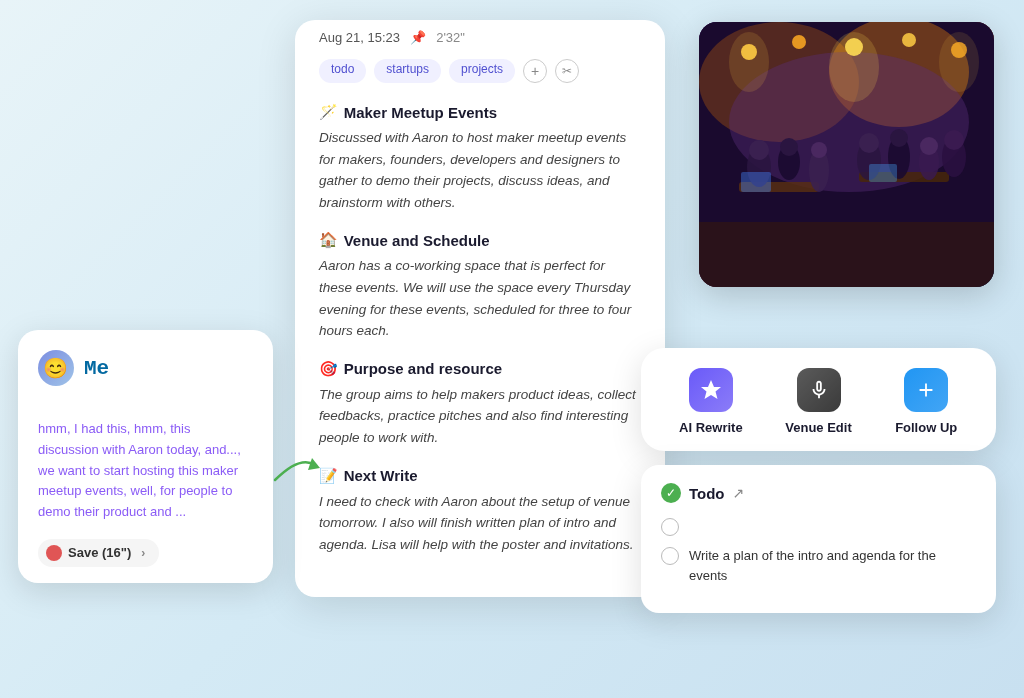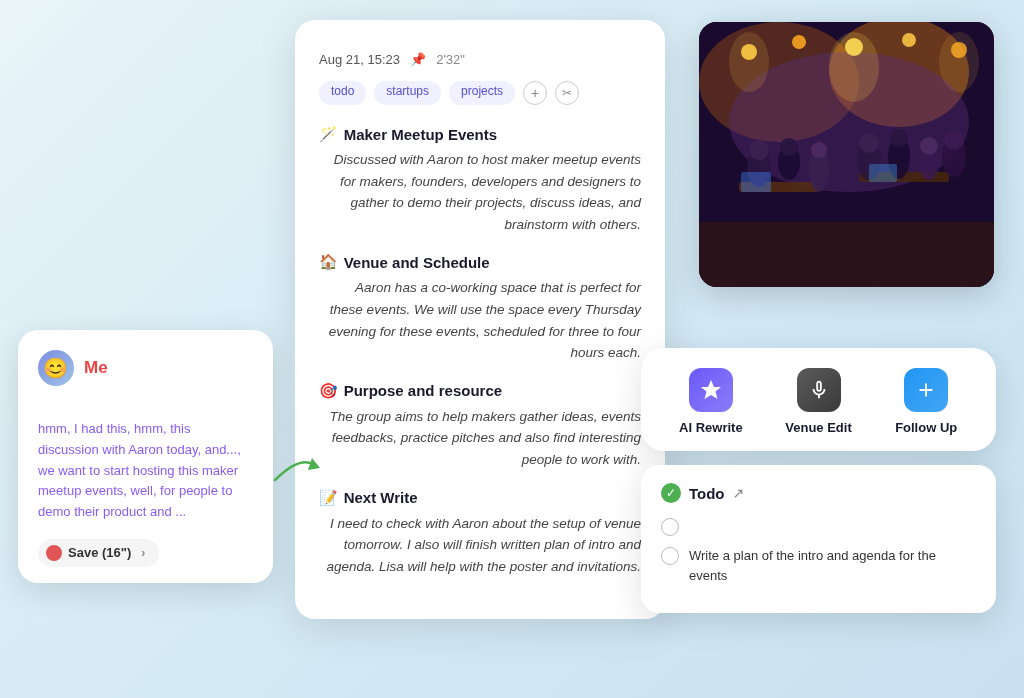--- a/index.html
+++ b/index.html
@@ -14,23 +14,22 @@
 
     
     .main-card {
       position: absolute;
       left: 295px;
       top: 20px;
       width: 370px;
       background: #fff;
       border-radius: 20px;
       box-shadow: 0 8px 40px rgba(0,0,0,0.12);
-      padding: 32px 24px 24px;
+      padding: 10px 24px 24px;
       z-index: 2;
-      text-align: right;
     }
 
     .meta-row {
       display: flex;
       align-items: center;
       gap: 10px;
       margin-bottom: 14px;
     }
 
     .meta-date {
@@ -138,23 +137,24 @@
       border-radius: 50%;
       background: linear-gradient(135deg, #7b8de0 0%, #a0c4e8 100%);
       display: flex;
       align-items: center;
       justify-content: center;
       font-size: 18px;
       overflow: hidden;
     }
 
     .voice-user-name {
-      font-size: 17px;
+      font-size: 21px;
       font-weight: 700;
-      color: #ef4444;
+      color: #0369a1;
+      font-family: Liberation Mono, monospace;
     }
 
     .voice-text {
       font-size: 13px;
       color: #8b5cf6;
       line-height: 1.6;
       margin-bottom: 16px;
       margin-top: 33px;
     }
 
@@ -370,21 +370,21 @@
       <span>Venue and Schedule</span>
     </div>
     <div class="section-body">Aaron has a co-working space that is perfect for these events. We will use the space every Thursday evening for these events, scheduled for three to four hours each.</div>
   </div>
 
   <div class="section">
     <div class="section-title">
       <span>🎯</span>
       <span>Purpose and resource</span>
     </div>
-    <div class="section-body">The group aims to help makers gather ideas, events feedbacks, practice pitches and also find interesting people to work with.</div>
+    <div class="section-body">The group aims to help makers product ideas, collect feedbacks, practice pitches and also find interesting people to work with.</div>
   </div>
 
   <div class="section">
     <div class="section-title">
       <span>📝</span>
       <span>Next Write</span>
     </div>
     <div class="section-body">I need to check with Aaron about the setup of venue tomorrow. I also will finish written plan of intro and agenda. Lisa will help with the poster and invitations.</div>
   </div>
 </div>

